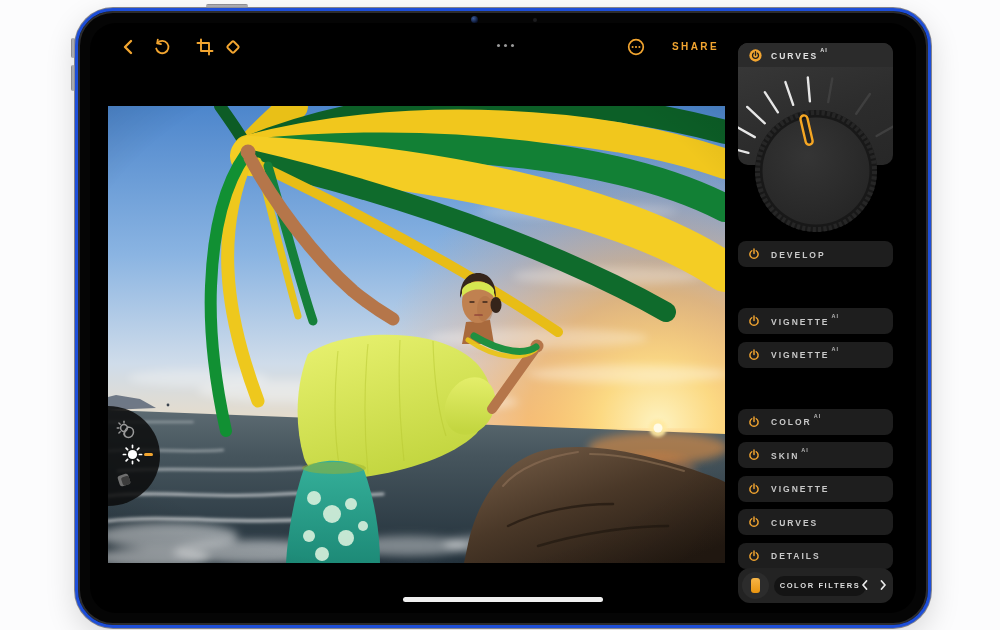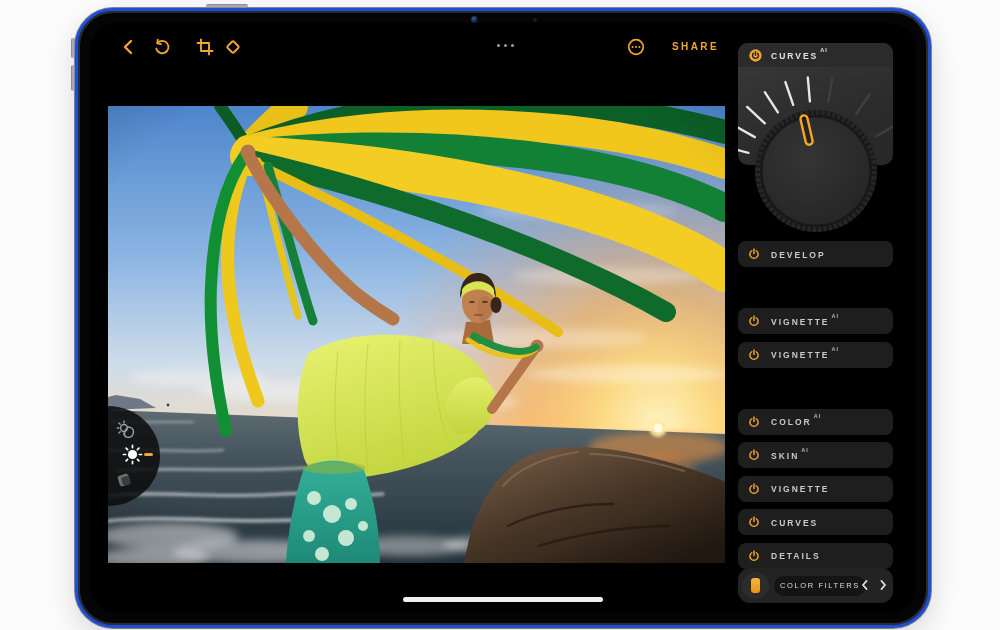--- a/index.html
+++ b/index.html
@@ -45,21 +45,21 @@
   .tool-row svg{margin-left:10px;flex:0 0 auto;}
   .tool-label{margin-left:11px;font-size:8.5px;font-weight:bold;letter-spacing:2px;color:#c9c9c9;white-space:nowrap;}
   .tool-label sup{font-size:5.5px;letter-spacing:1px;color:#b5b5b5;position:relative;top:-3px;margin-left:2px;}
   .bottom-bar{position:absolute;left:648px;top:545px;width:155px;height:35px;background:#232323;
               border-radius:12px;z-index:5;}
   .filter-swatch-btn{position:absolute;left:4px;top:4px;width:27px;height:27px;border-radius:50%;background:#2c2c2c;}
   .filter-swatch{position:absolute;left:9px;top:6px;width:9px;height:15px;border-radius:3px;
                  background:linear-gradient(180deg,#f7b648,#e8940f);}
   .filters-capsule{position:absolute;left:36px;top:7.5px;width:92px;height:20px;border-radius:10px;
                    background:#141414;display:flex;align-items:center;justify-content:center;}
-  .filters-capsule span{font-size:7.5px;font-weight:normal;letter-spacing:1.6px;color:#dedede;}
+  .filters-capsule span{font-size:7.5px;font-weight:bold;letter-spacing:1.6px;color:#dedede;}
   .bb-chev{position:absolute;top:10px;width:14px;height:14px;}
   
   .home-indicator{position:absolute;left:313px;top:574px;width:200px;height:4.5px;border-radius:3px;
                   background:#efefef;}
 </style>
 </head>
 <body>
 
 <svg width="0" height="0" style="position:absolute">
   <defs>

